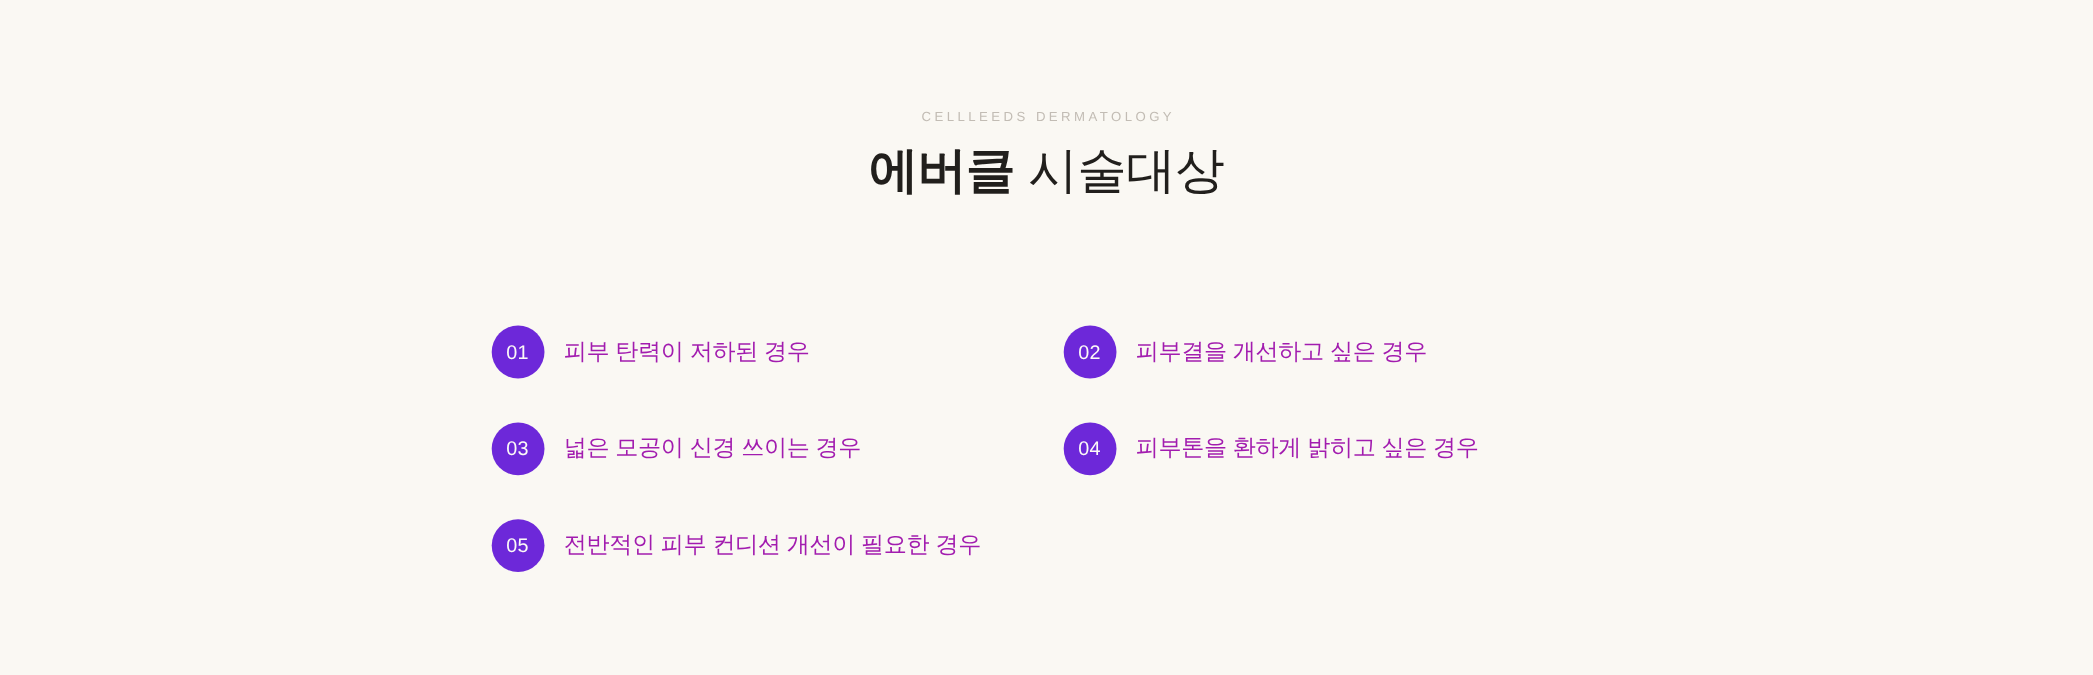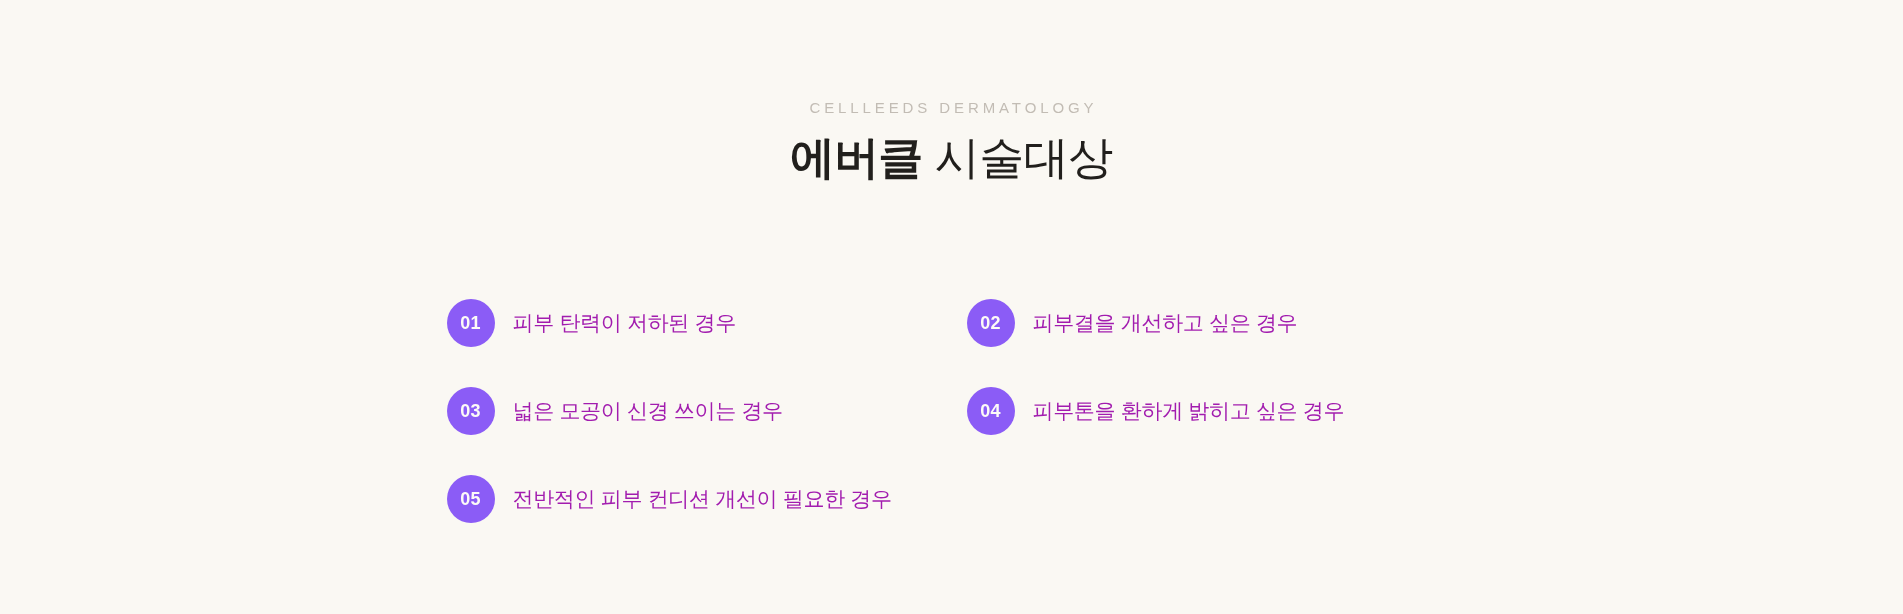--- a/index.html
+++ b/index.html
@@ -27,21 +27,21 @@
   }
 
   
   .header {
     width: 100%;
     text-align: center;
     margin-top: 100px;
   }
 
   .eyebrow {
-    font-size: 15px;
+    font-size: 12px;
     line-height: 1;
     letter-spacing: 0.26em;
     text-indent: 0.26em;
     font-weight: 400;
     color: #C2BCB4;
     text-transform: uppercase;
     white-space: nowrap;
   }
 
   .title {
@@ -79,27 +79,27 @@
     display: flex;
     align-items: center;
     height: 48px;
   }
 
   .badge {
     flex: 0 0 auto;
     width: 48px;
     height: 48px;
     border-radius: 50%;
-    background: #8b5cf6;
+    background: #6d28d9;
     color: #FCFAF7;
     display: flex;
     align-items: center;
     justify-content: center;
     font-size: 18px;
-    font-weight: 700;
+    font-weight: 400;
     letter-spacing: 0.01em;
     line-height: 1;
     box-sizing: border-box;
   }
 
   .item-text {
     margin-left: 18px;
     font-size: 21px;
     line-height: 1.4;
     color: #a21caf;

